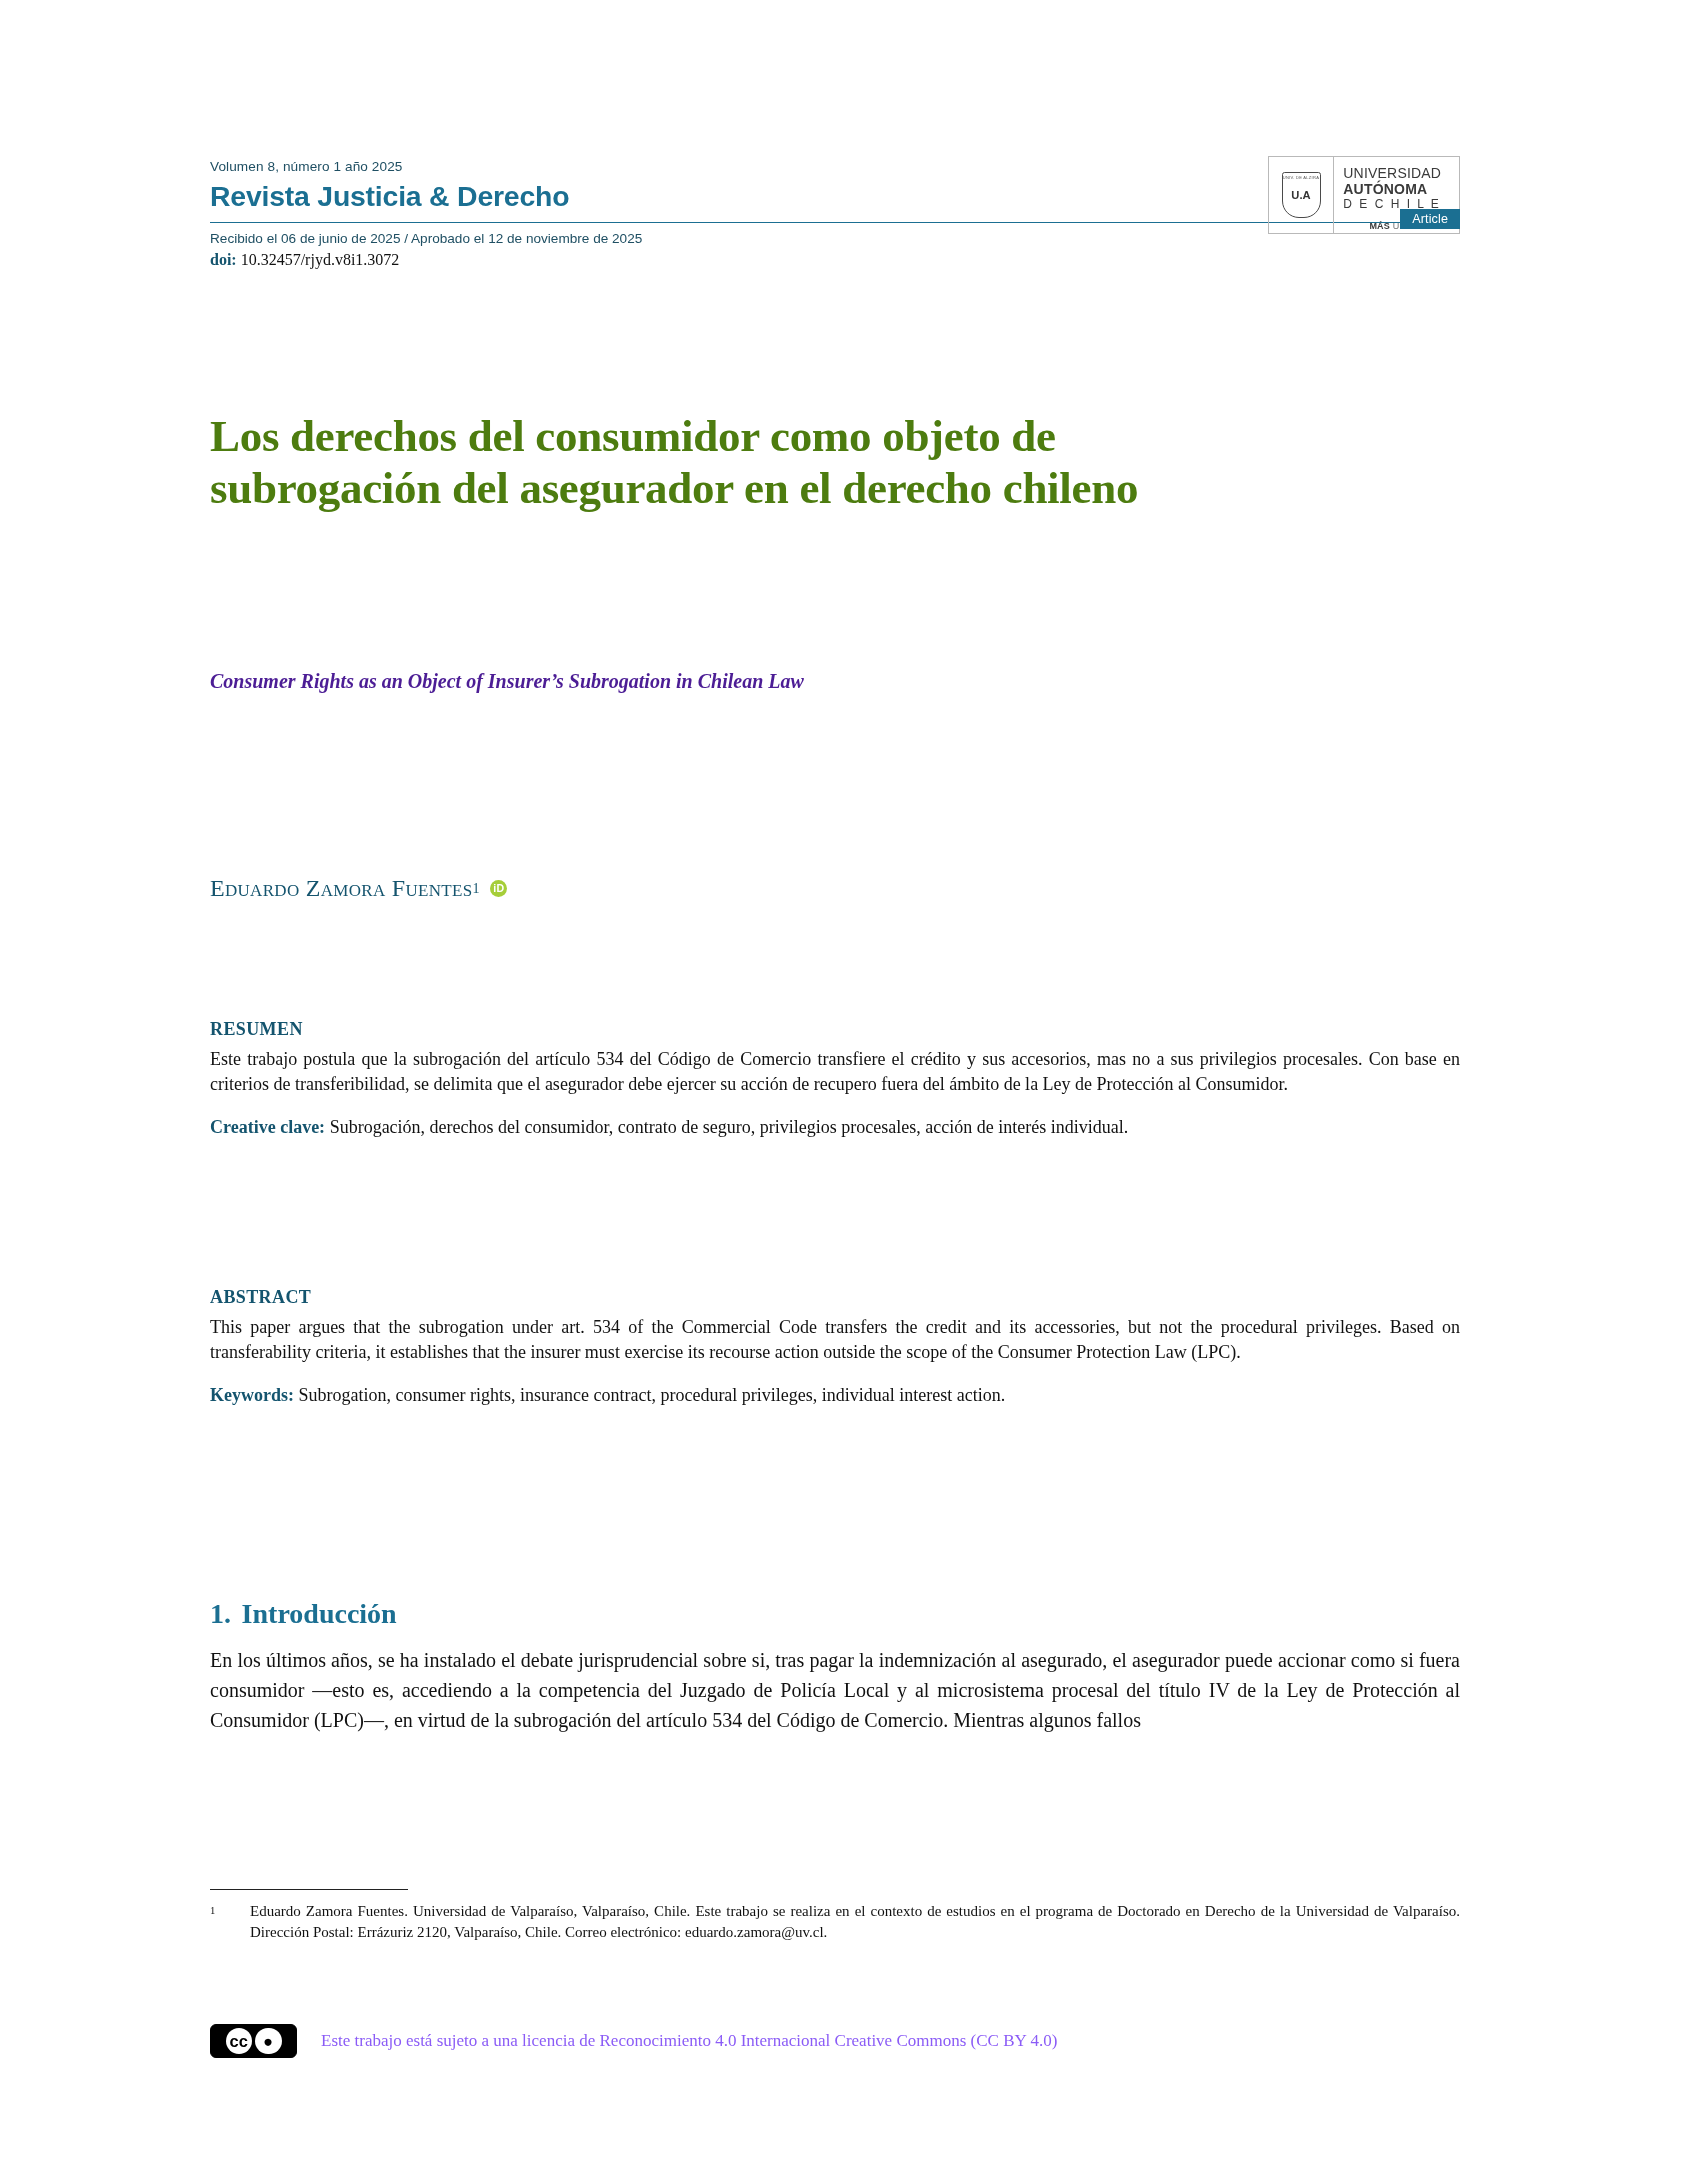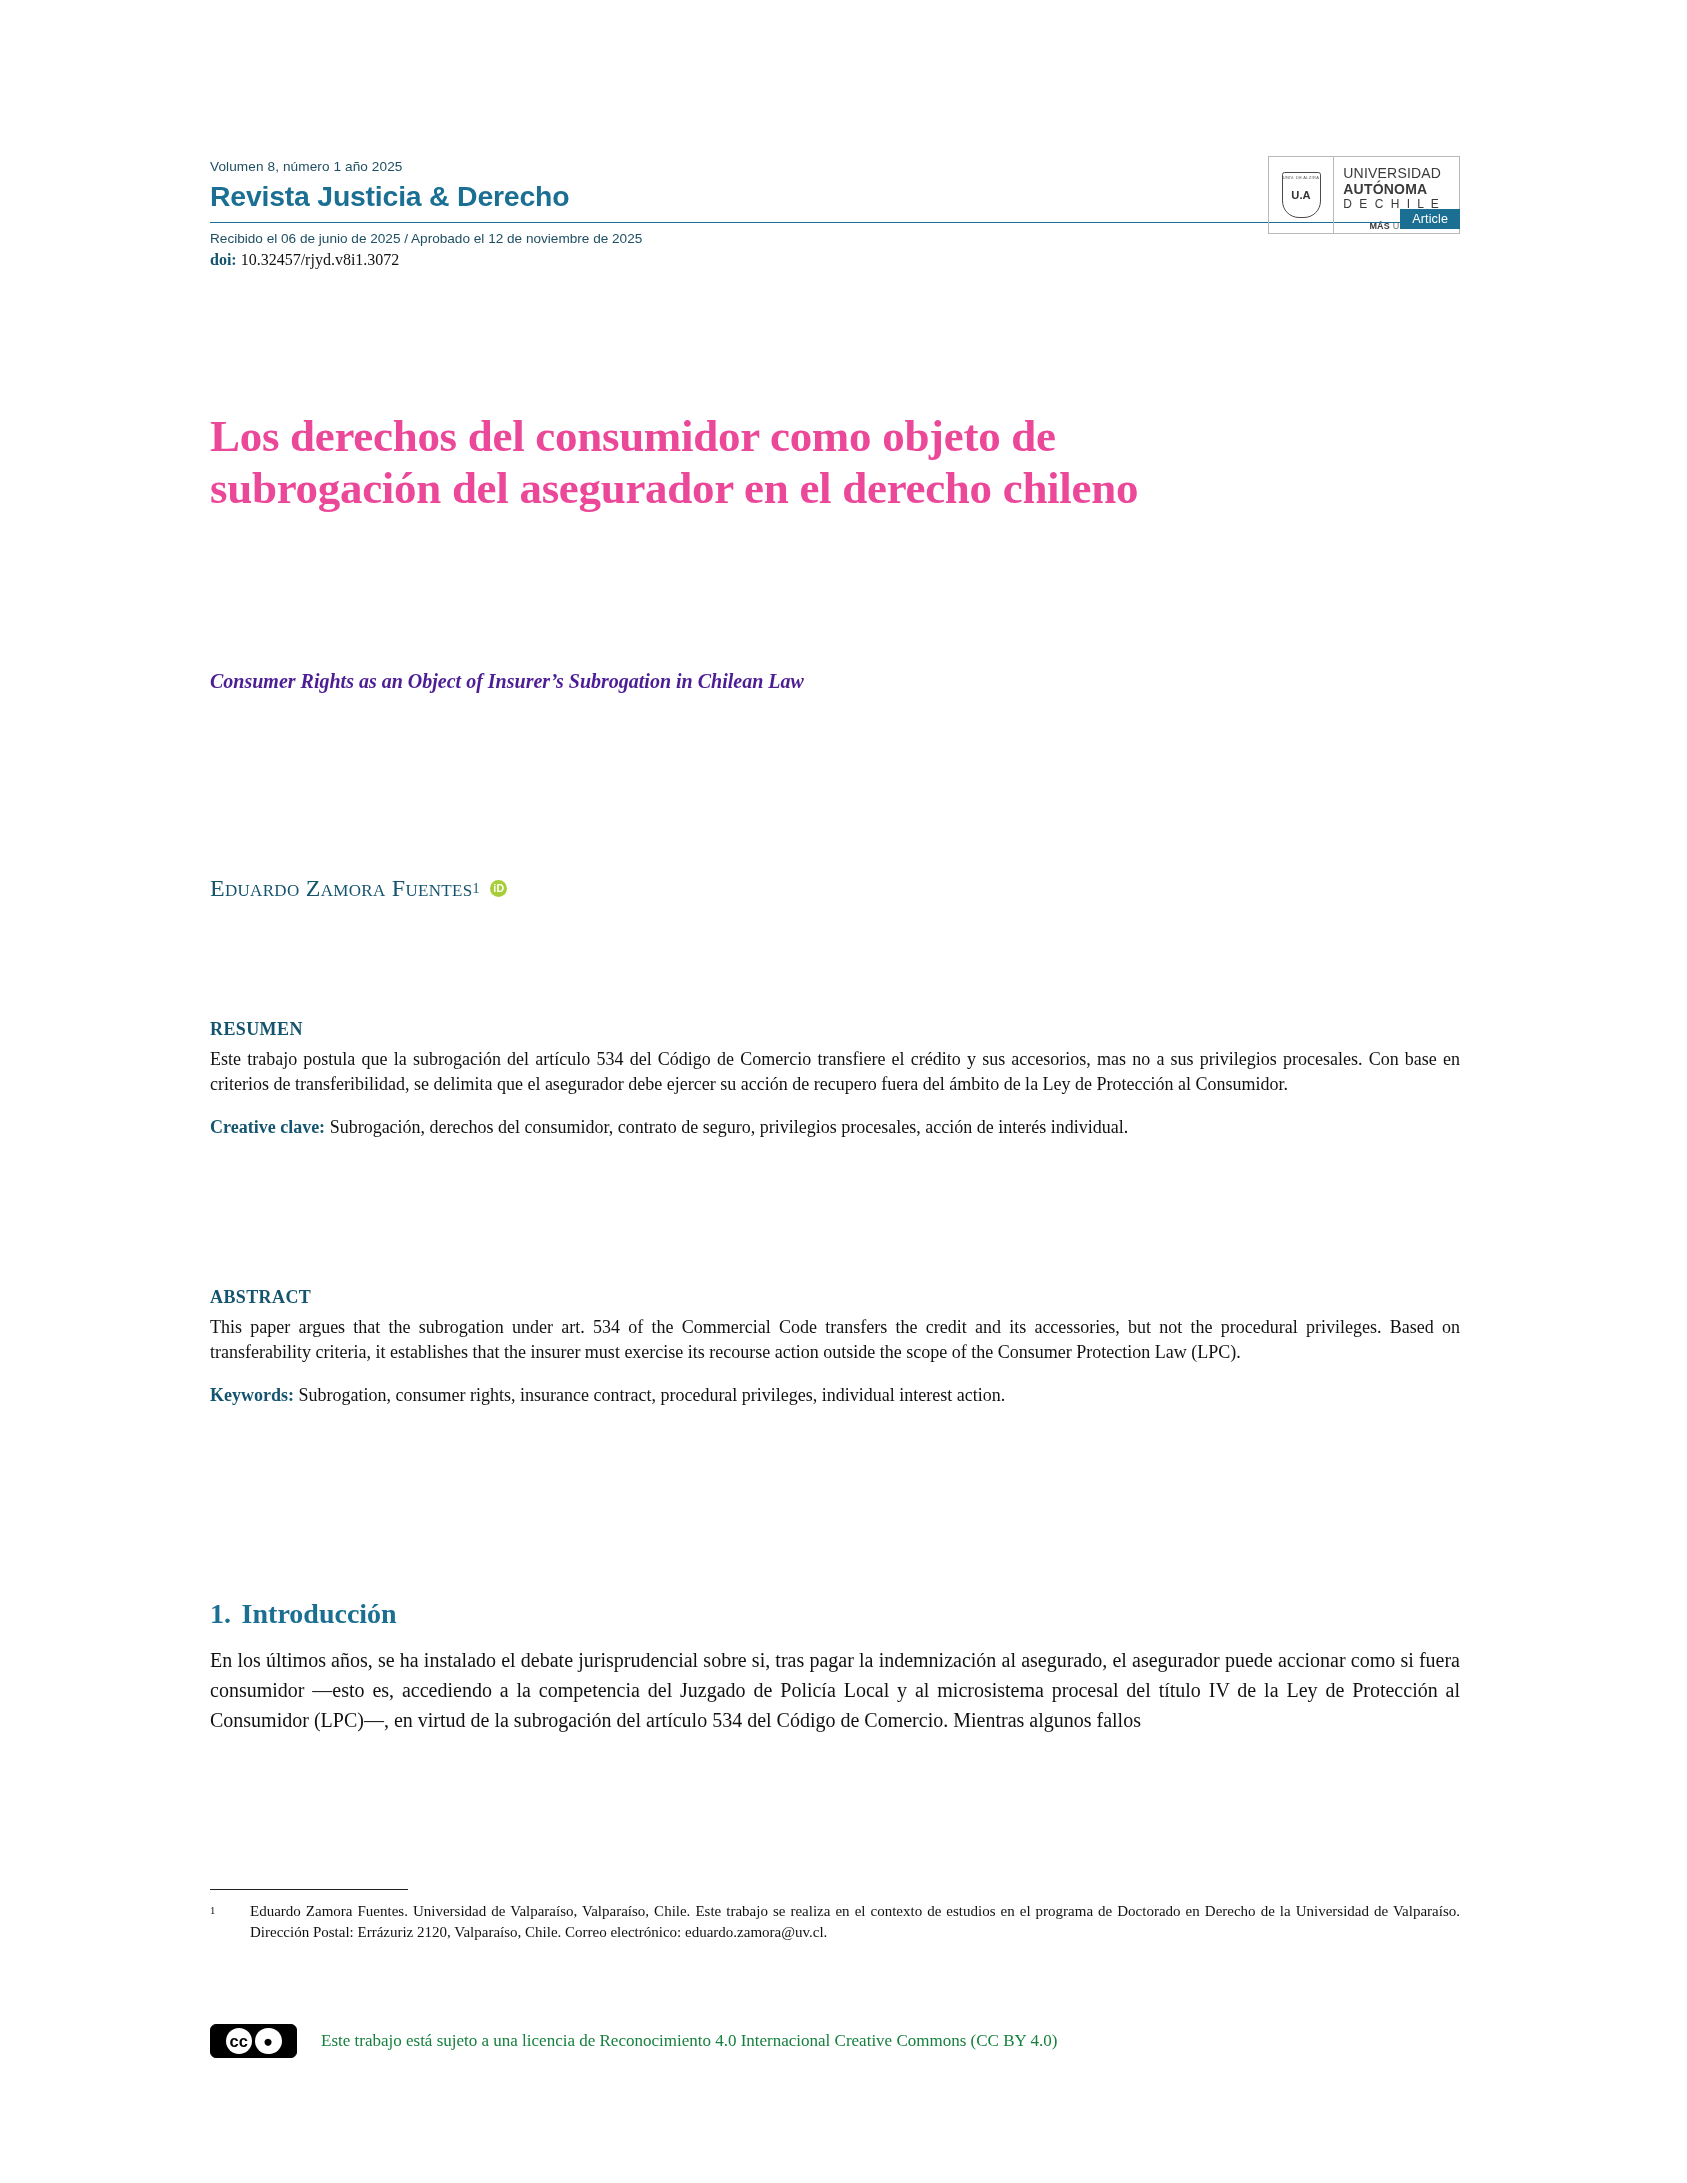--- a/index.html
+++ b/index.html
@@ -148,21 +148,21 @@
   
   .title-es {
     position: absolute;
     top: 380px;
     left: 0;
     width: 1032px;
     font-family: "Liberation Serif", serif;
     font-weight: bold;
     font-size: 45px;
     line-height: 1.16;
-    color: #ec4899;
+    color: #4d7c0f;
     letter-spacing: -0.3px;
   }
   .title-en {
     position: absolute;
     top: 652px;
     left: 0;
     width: 959px;
     font-family: "Liberation Serif", serif;
     font-weight: bold;
     font-style: italic;
@@ -296,21 +296,21 @@
     color: #000;
     font-family: "Liberation Sans", sans-serif;
     font-size: 16.5px;
     font-weight: bold;
     line-height: 26.5px;
     text-align: center;
   }
   .license-text {
     margin-left: 24px;
     font-size: 17px;
-    color: #15803d;
+    color: #8b5cf6;
   }
 </style>
 </head>
 <body>
 
 <div class="page">
   <div class="content">
 
     <div class="masthead">
 

